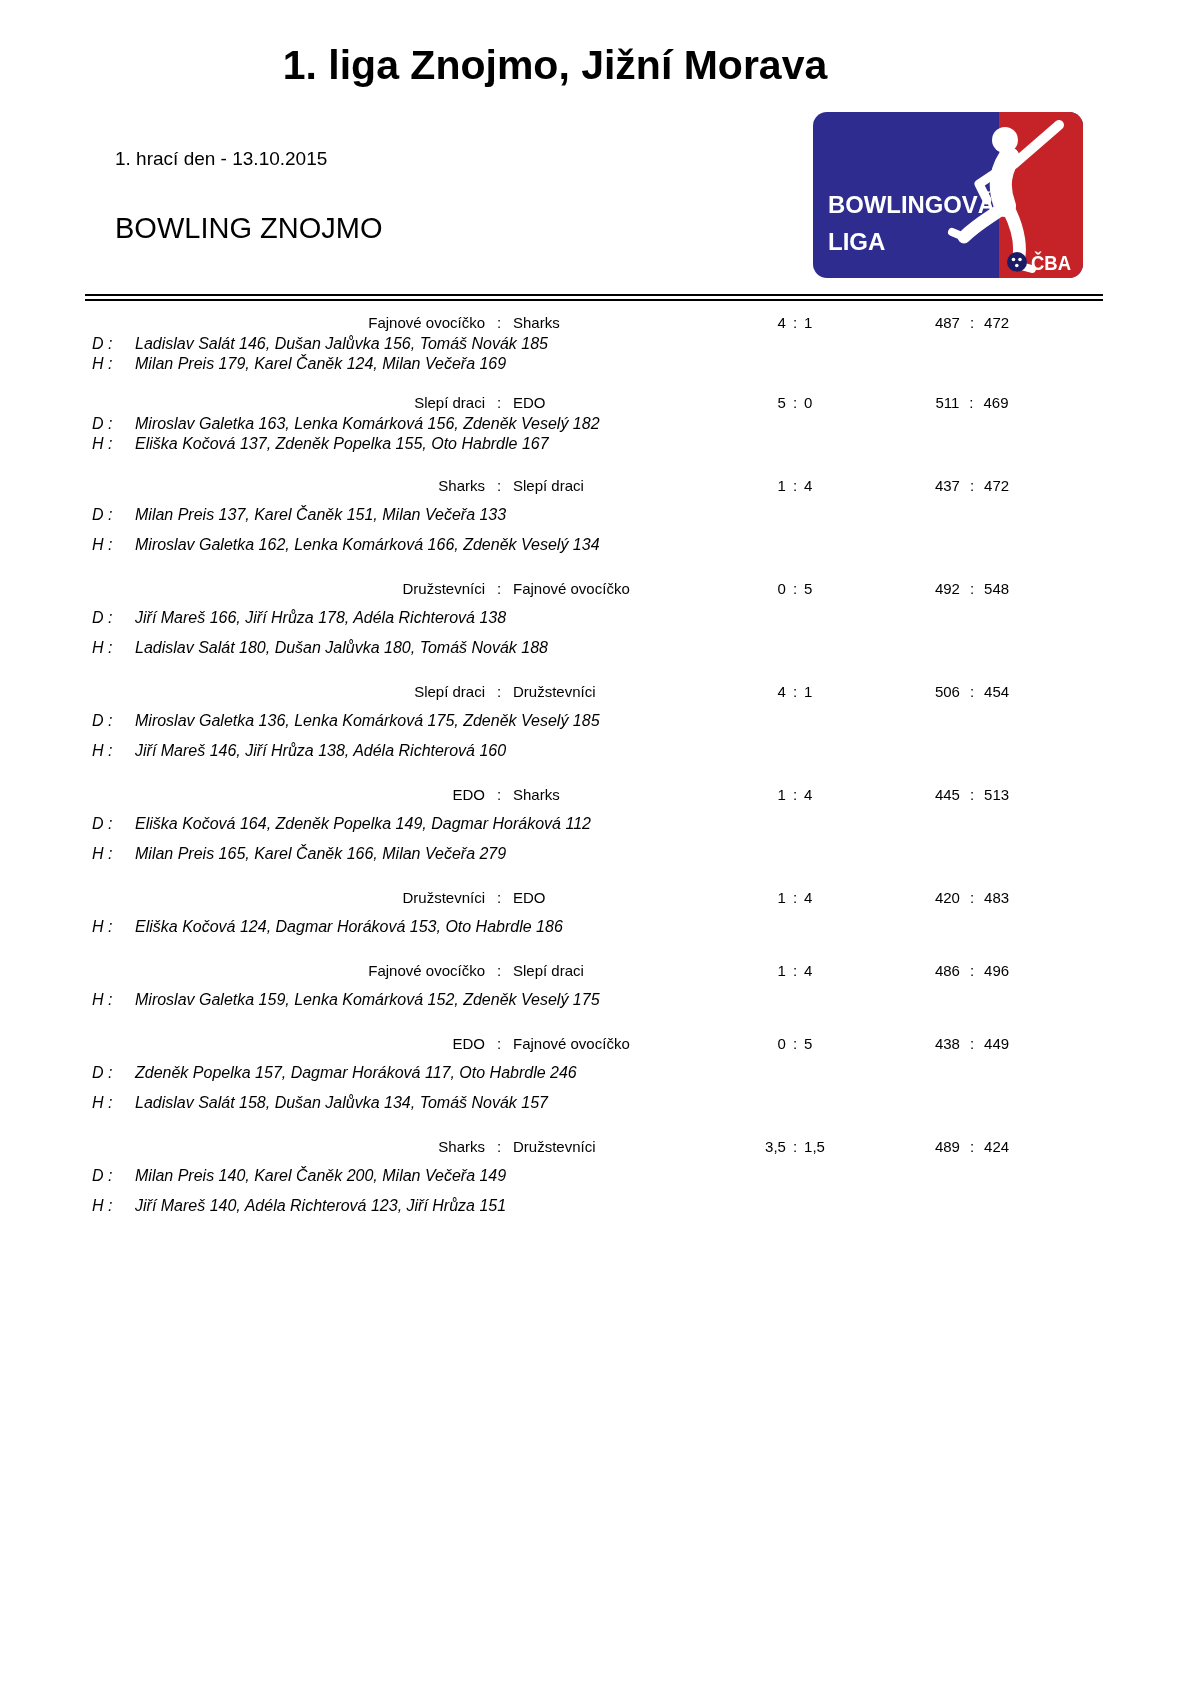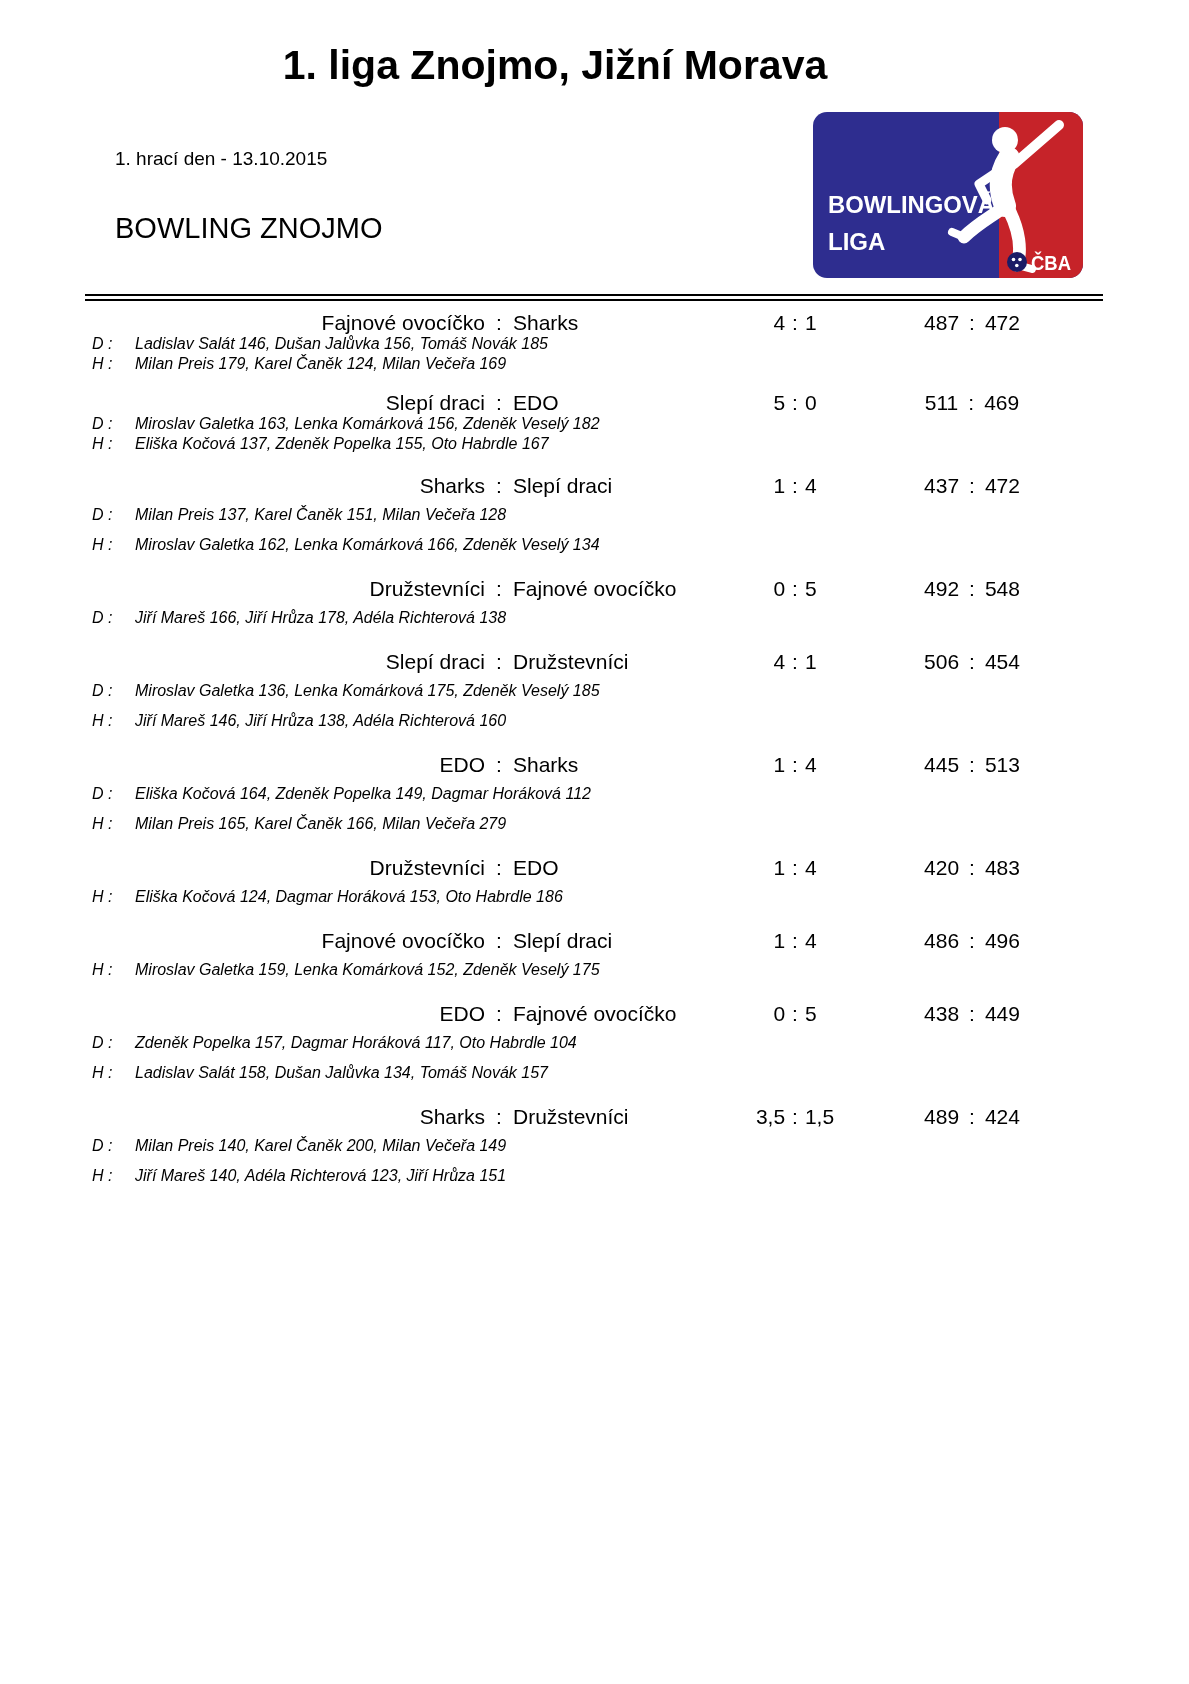--- a/index.html
+++ b/index.html
@@ -37,21 +37,21 @@
 
   .match:nth-child(1) { margin-top:12px; }
   .match:nth-child(2) { margin-top:18px; }
   .match:nth-child(3) { margin-top:21px; }
   .match:nth-child(n+4) { margin-top:23px; }
 
   .title-row {
     display:grid;
     grid-template-columns:400px 28px 220px 124px 55px 120px 1fr;
     padding-left:85px;
-    font-size:21px; line-height:22px;
+    font-size:15px; line-height:22px;
     margin-bottom:8px;
     white-space:nowrap;
   }
   .match.tight .title-row { margin-bottom:0; }
 
   .home-team { text-align:right; }
   .title-sep { text-align:center; }
   .away-team { text-align:left; }
 
   .points-cell, .pins-cell {
@@ -181,21 +181,21 @@
       </span>
       <span></span>
       <span class="pins-cell">
         <span>437</span>
         <span class="score-sep">:</span>
         <span>472</span>
       </span>
       <span></span>
     </div>
     <div class="players-row">
-      <span class="players-label">D :</span><span>Milan Preis 137, Karel Čaněk 151, Milan Večeřa 128</span>
+      <span class="players-label">D :</span><span>Milan Preis 137, Karel Čaněk 151, Milan Večeřa 133</span>
     </div>
     <div class="players-row">
       <span class="players-label">H :</span><span>Miroslav Galetka 162, Lenka Komárková 166, Zdeněk Veselý 134</span>
     </div>
   </div>
 
   <div class="match">
     <div class="title-row">
       <span class="home-team">Družstevníci</span>
       <span class="title-sep">:</span>
@@ -209,20 +209,23 @@
       <span class="pins-cell">
         <span>492</span>
         <span class="score-sep">:</span>
         <span>548</span>
       </span>
       <span></span>
     </div>
     <div class="players-row">
       <span class="players-label">D :</span><span>Jiří Mareš 166, Jiří Hrůza 178, Adéla Richterová 138</span>
     </div>
+    <div class="players-row">
+      <span class="players-label">H :</span><span>Ladislav Salát 180, Dušan Jalůvka 180, Tomáš Novák 188</span>
+    </div>
   </div>
 
   <div class="match">
     <div class="title-row">
       <span class="home-team">Slepí draci</span>
       <span class="title-sep">:</span>
       <span class="away-team">Družstevníci</span>
       <span class="points-cell">
         <span>4</span>
         <span class="score-sep">:</span>
@@ -328,21 +331,21 @@
       </span>
       <span></span>
       <span class="pins-cell">
         <span>438</span>
         <span class="score-sep">:</span>
         <span>449</span>
       </span>
       <span></span>
     </div>
     <div class="players-row">
-      <span class="players-label">D :</span><span>Zdeněk Popelka 157, Dagmar Horáková 117, Oto Habrdle 104</span>
+      <span class="players-label">D :</span><span>Zdeněk Popelka 157, Dagmar Horáková 117, Oto Habrdle 246</span>
     </div>
     <div class="players-row">
       <span class="players-label">H :</span><span>Ladislav Salát 158, Dušan Jalůvka 134, Tomáš Novák 157</span>
     </div>
   </div>
 
   <div class="match">
     <div class="title-row">
       <span class="home-team">Sharks</span>
       <span class="title-sep">:</span>

